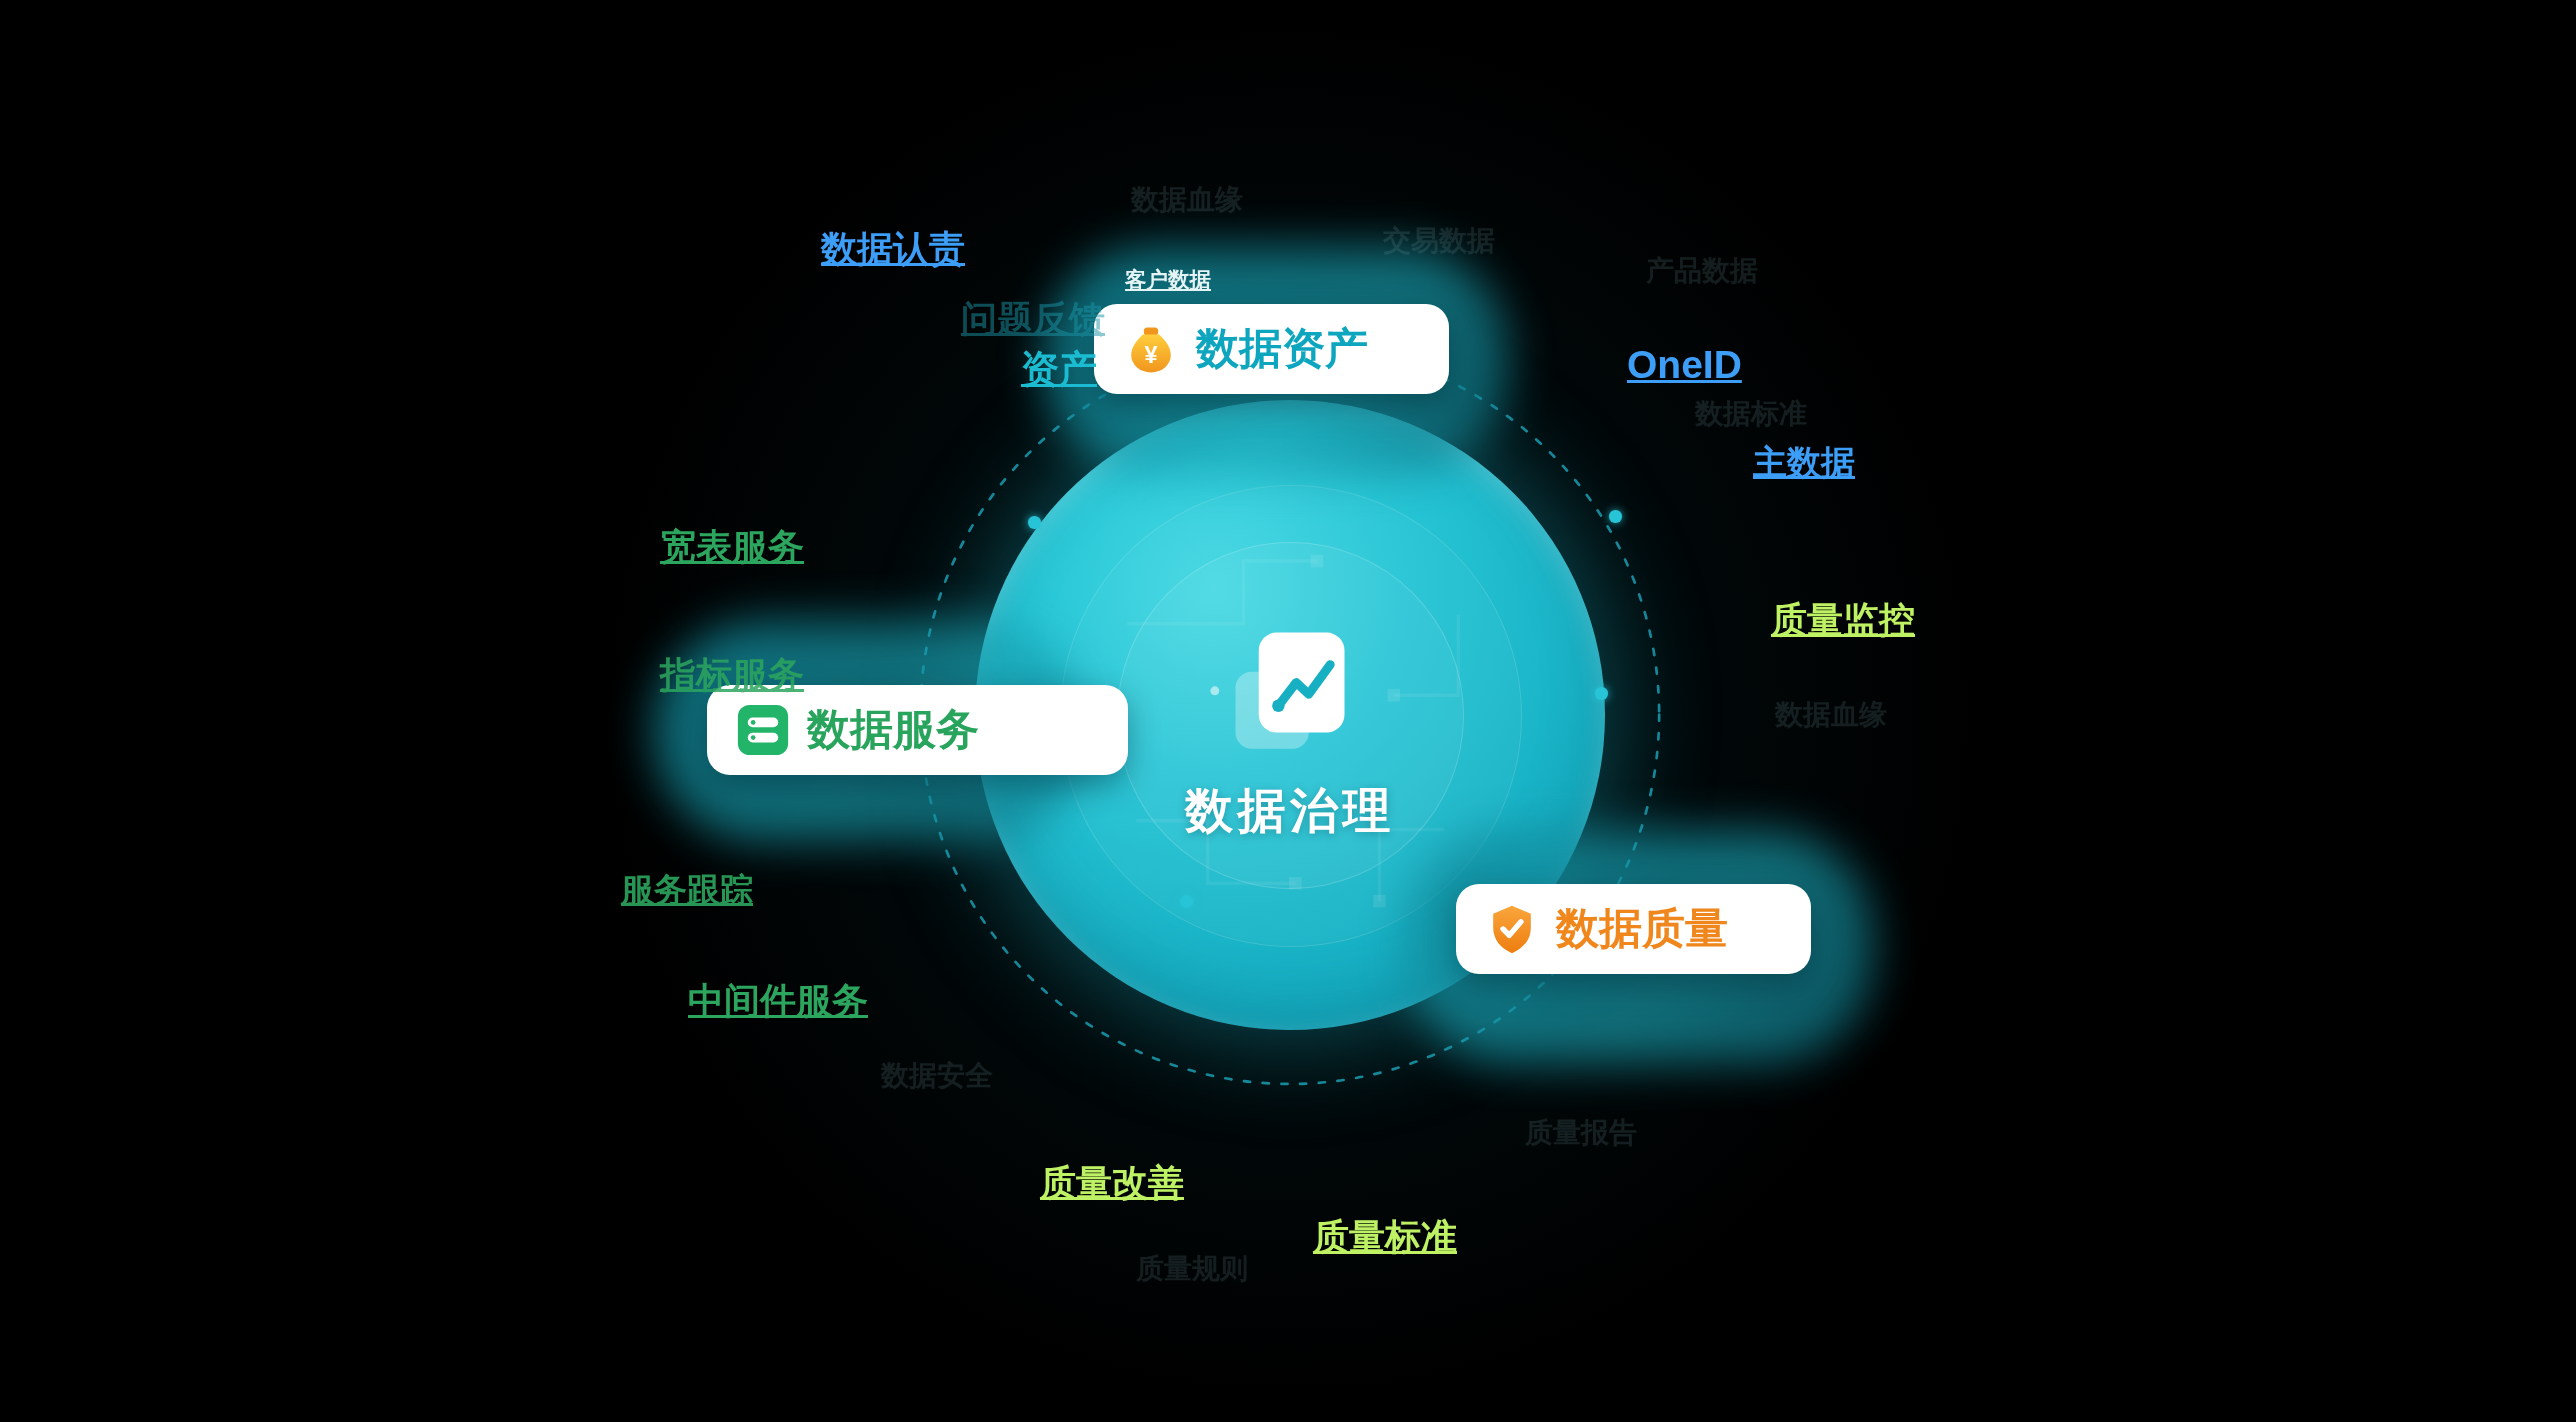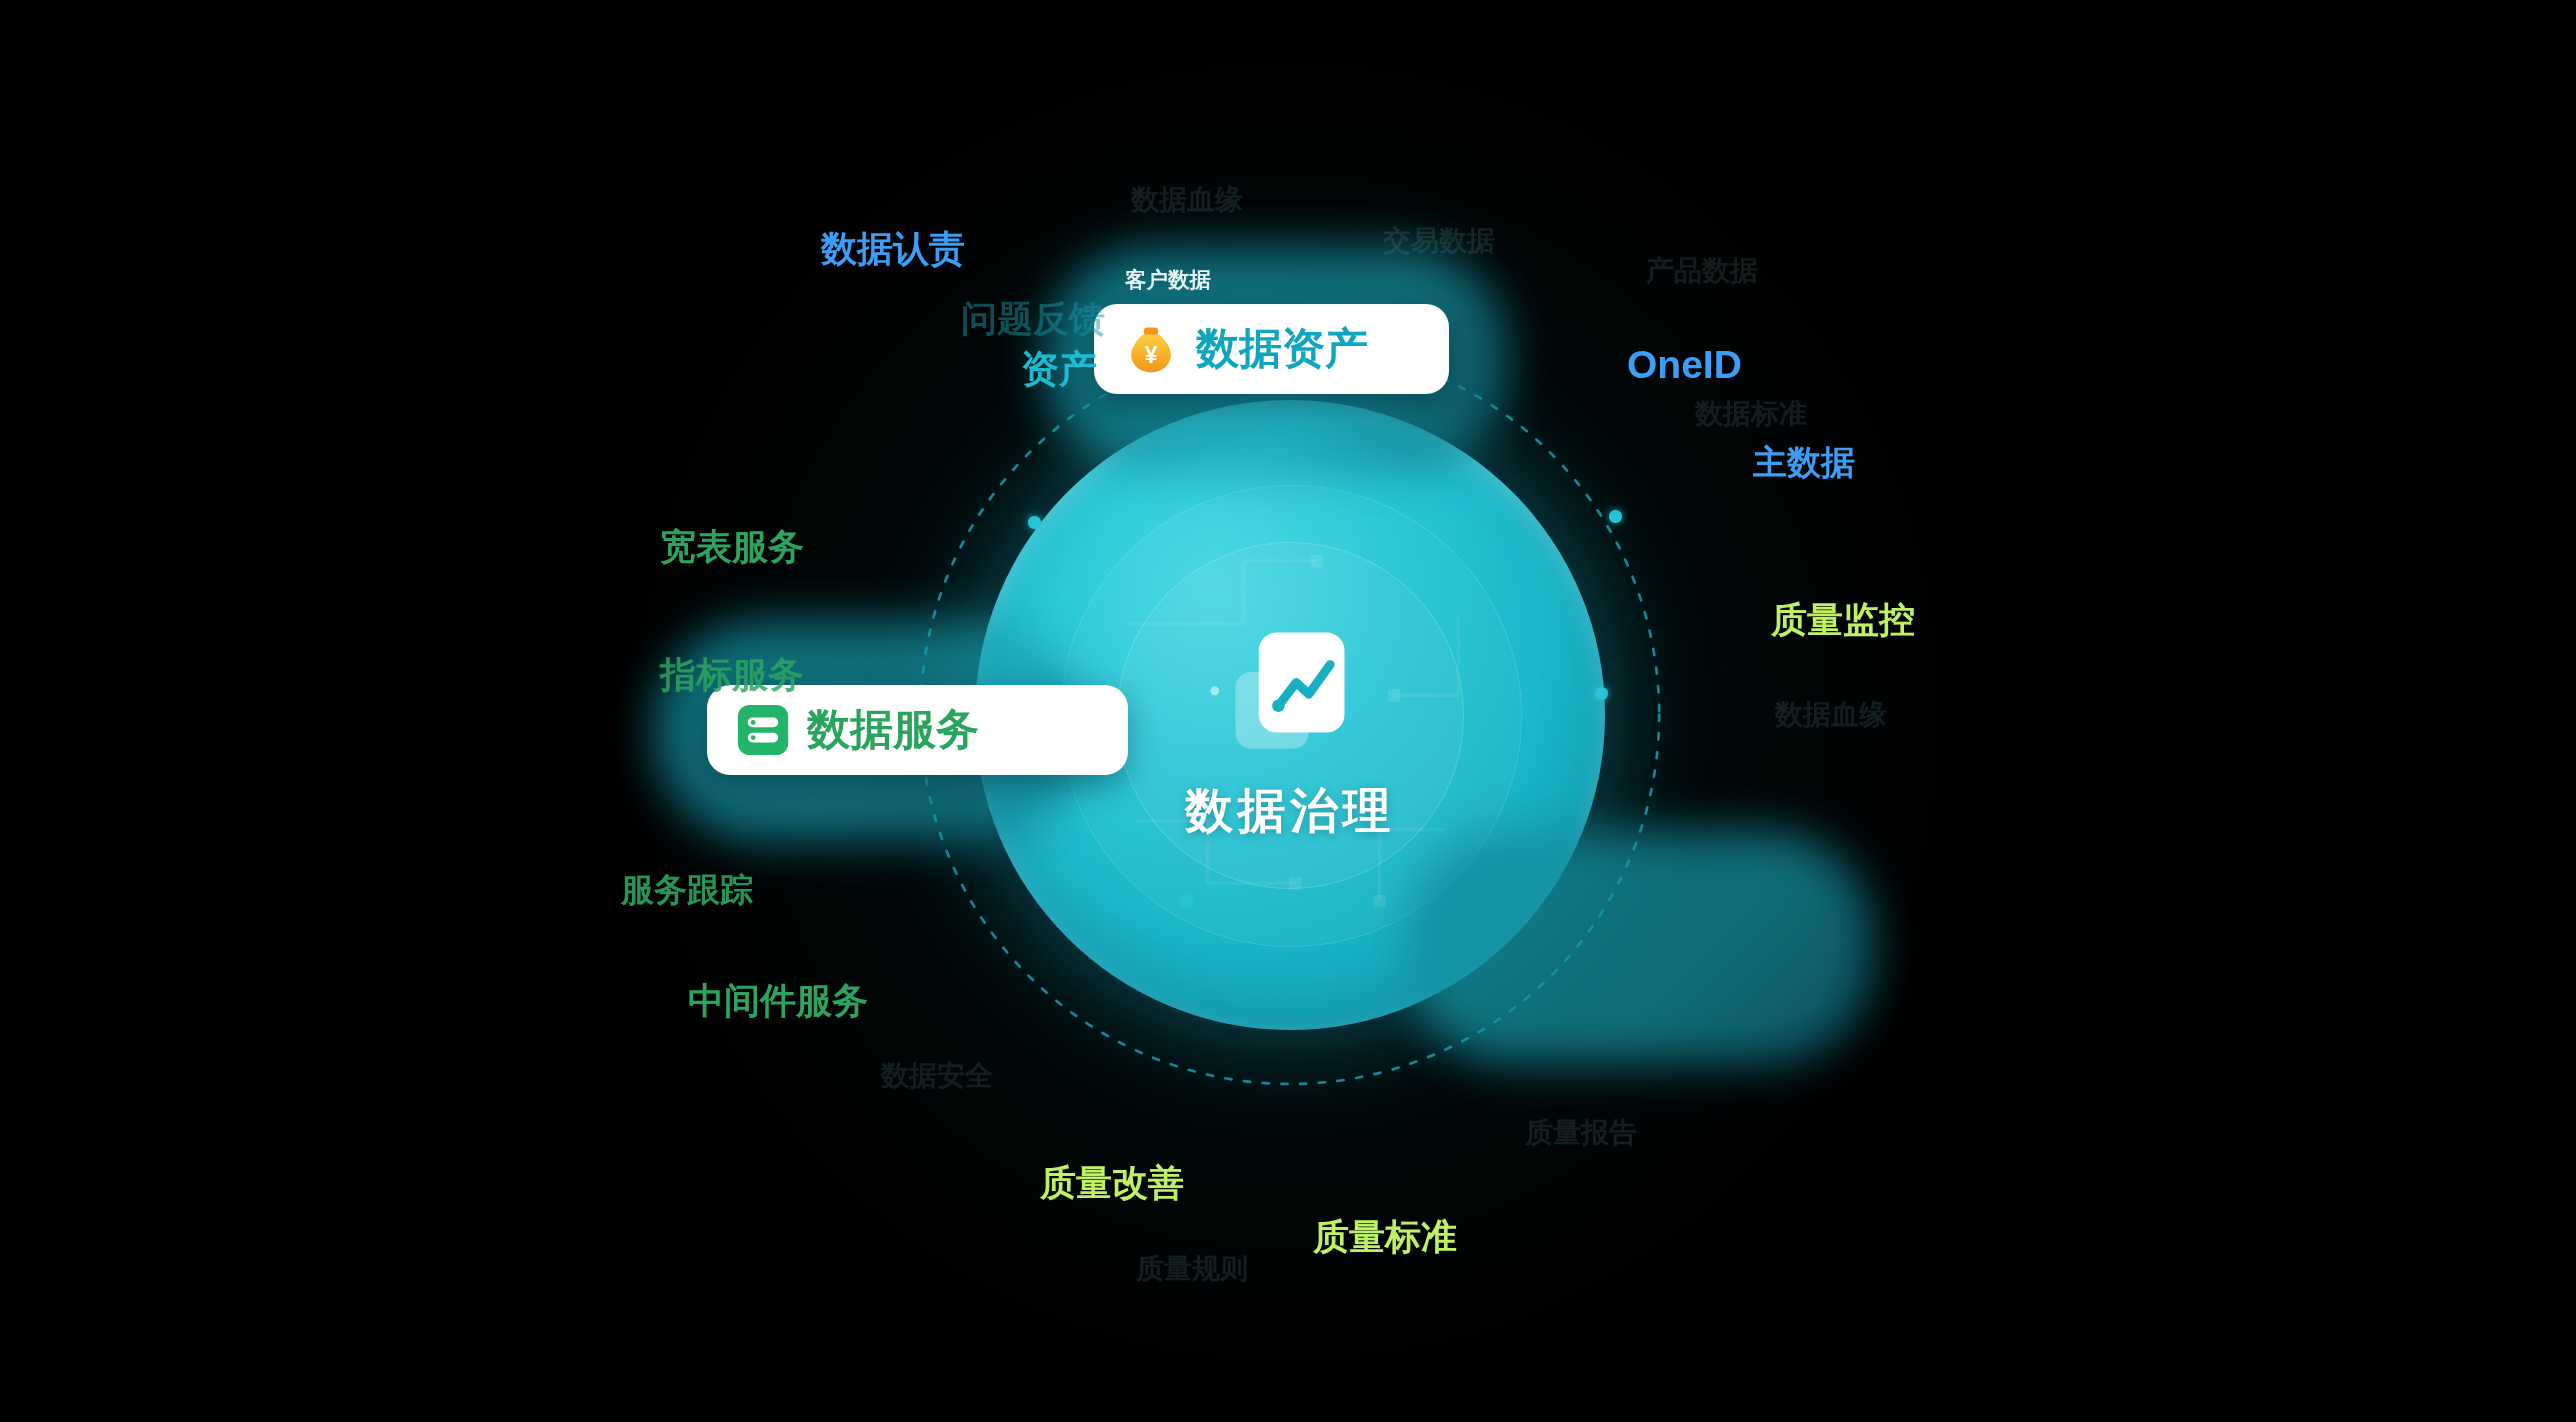--- a/index.html
+++ b/index.html
@@ -97,20 +97,21 @@
     font-weight: 700;
     white-space: nowrap;
   }
   .txt-asset   { color: #0da6be; }
   .txt-service { color: #28a45c; }
   .txt-quality { color: #f0871d; }
   .lbl {
     position: absolute;
     font-weight: 700;
     white-space: nowrap;
+    text-decoration: underline;
   }
   .lbl.blue   { color: #3d9ef8; }
   .lbl.green  { color: #2ca65e; }
   .lbl.orange { color: #bef264; margin-top: 16px; }
   .lbl.teal   { color: #1bbcd2; }
   .lbl.white-sm { color: #e4f4f5; font-weight: 600; }
   .faded {
     position: absolute;
     color: #86b6bd;
     opacity: 0.15;
@@ -201,20 +202,35 @@
         <rect x="1" y="1" width="56" height="56" rx="13" fill="#22b469"></rect>
         <rect x="12" y="15" width="34" height="11" rx="5.5" fill="#ffffff"></rect>
         <rect x="12" y="32" width="34" height="11" rx="5.5" fill="#ffffff"></rect>
         <circle cx="18" cy="20.5" r="2.6" fill="#22b469"></circle>
         <circle cx="18" cy="37.5" r="2.6" fill="#22b469"></circle>
       </svg>
     </span>
     <span class="pill-label txt-service">数据服务</span>
   </div>
 
+  <div class="pill pill-quality">
+    <span style="display:inline-flex;">
+      <svg width="52" height="52" viewBox="0 0 58 58">
+        <defs>
+          <linearGradient id="orsh" x1="0" y1="0" x2="0" y2="1">
+            <stop offset="0" stop-color="#f9a63c"></stop>
+            <stop offset="1" stop-color="#ee7d10"></stop>
+          </linearGradient>
+        </defs>
+        <path d="M29 3 L50 12 V27 C50 41 42 50 29 56 C16 50 8 41 8 27 V12 Z" fill="url(#orsh)"></path>
+        <polyline points="19,29 26,36 39,21" fill="none" stroke="#ffffff" stroke-width="6" stroke-linecap="round" stroke-linejoin="round"></polyline>
+      </svg>
+    </span>
+    <span class="pill-label txt-quality">数据质量</span>
+  </div>
 
   <div class="lbl blue" style="left:821px;  top:225px;  font-size:36px;">数据认责</div>
   <div class="lbl blue" style="left:1582px; top:343px;  font-size:39px;margin-left:45px;">OneID</div>
   <div class="lbl blue" style="left:1753px; top:440px;  font-size:34px;">主数据</div>
   <div class="lbl orange" style="left:1771px; top:580px;  font-size:36px;">质量监控</div>
   <div class="lbl green" style="left:660px;  top:523px;  font-size:36px;">宽表服务</div>
   <div class="lbl green" style="left:660px;  top:651px;  font-size:36px; opacity:0.85;">指标服务</div>
   <div class="lbl green" style="left:621px;  top:868px;  font-size:33px; opacity:0.9;">服务跟踪</div>
   <div class="lbl green" style="left:688px;  top:977px; font-size:36px;text-align:center;">中间件服务</div>
   <div class="lbl orange" style="left:1040px; top:1143px; font-size:36px;">质量改善</div>

